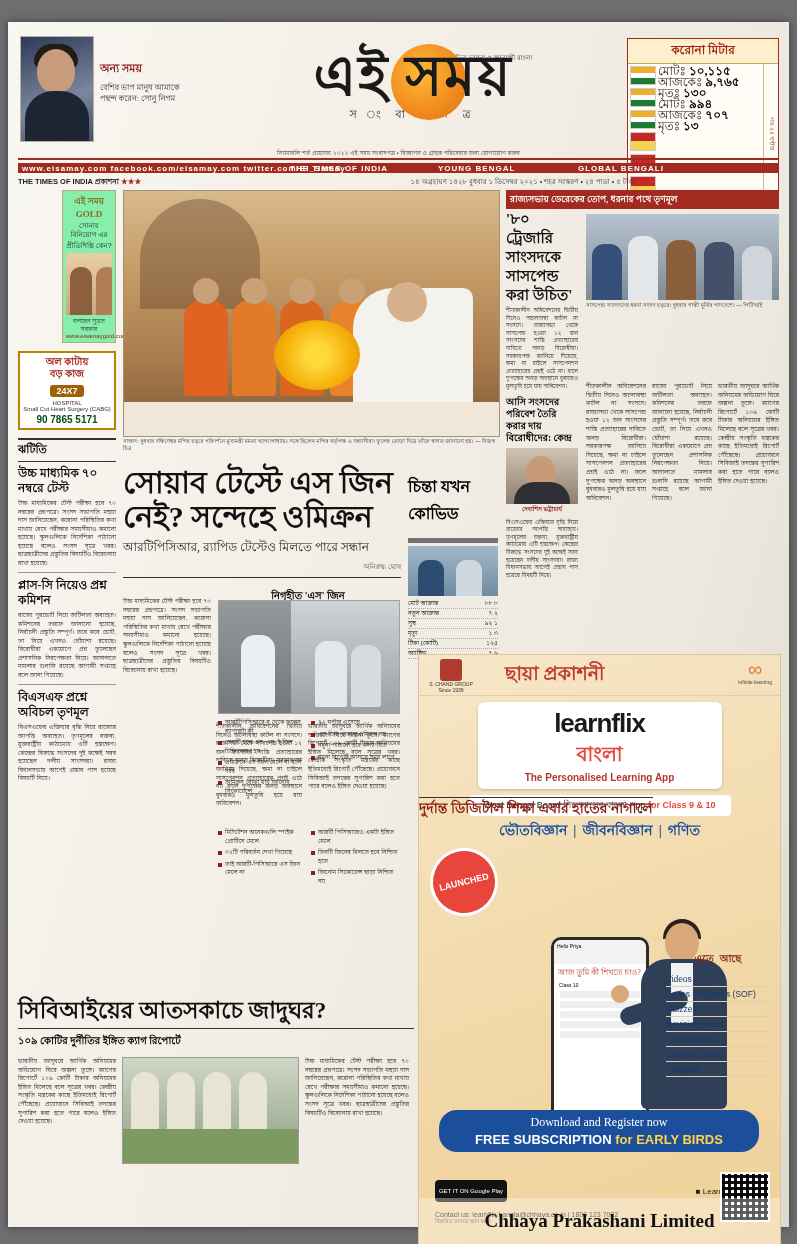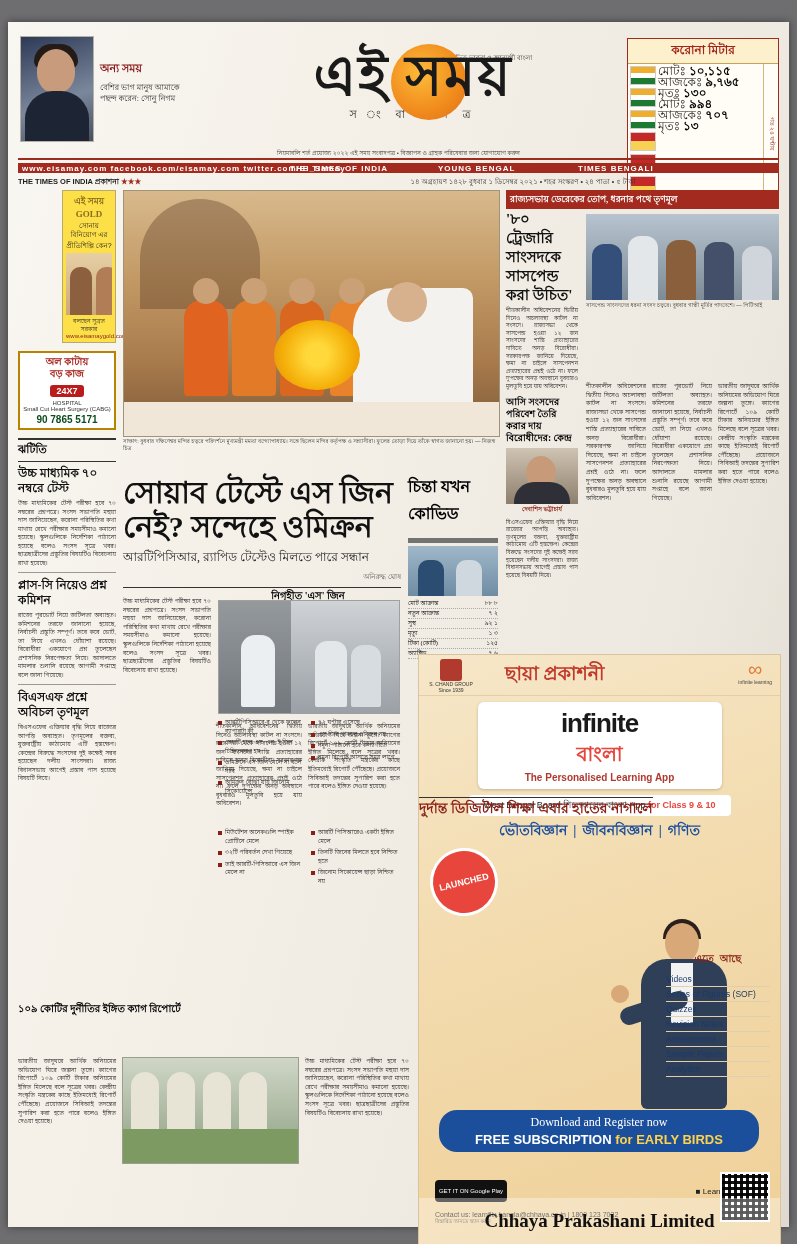--- a/index.html
+++ b/index.html
@@ -65,33 +65,33 @@
   .band span{position:absolute;top:1px;color:#fff;font-size:8px;font-weight:bold;letter-spacing:1px;}
   .band .b1{left:4px;}
   .band .b2{left:272px;}
   .band .b3{left:420px;}
   .band .b4{left:560px;}
   .toi{position:absolute;left:0;top:146px;font-size:7.5px;color:#222;font-weight:bold;}
   .toi .stars{color:#a32a1e;}
   .dateline{position:absolute;left:255px;top:146px;width:500px;font-size:7px;color:#333;text-align:center;}
   
   .col-left{position:absolute;left:10px;top:168px;width:98px;}
-  .ad-gold{border:1px solid #b9a96c;background:#fde047;padding:3px;margin-left:44px;}
+  .ad-gold{border:1px solid #b9a96c;background:#86efac;padding:3px;margin-left:44px;}
   .ad-gold .brand{font-size:9px;font-weight:bold;color:#8a6d1f;font-family:"Liberation Serif",serif;text-align:center;}
   .ad-gold .line{font-size:7px;text-align:center;color:#222;line-height:9px;margin-top:2px;}
   .ad-gold .pic{height:62px;margin-top:3px;background:linear-gradient(#e7cfa5,#cba97a);position:relative;overflow:hidden;}
   .ad-gold .pic .p{position:absolute;bottom:0;width:22px;height:48px;background:#b07d56;border-radius:10px 10px 0 0;}
   .ad-gold .pic .p1{left:4px;background:#8c5f3e;}
   .ad-gold .pic .p2{left:30px;}
   .ad-gold .pic .p3{left:58px;background:#a06a46;}
   .ad-gold .cap{font-size:6px;text-align:center;margin-top:2px;color:#333;line-height:8px;}
   .ad-gold .url{font-size:6px;text-align:center;color:#8a1f15;}
   .ad-heart{border:2px solid #b78300;background:#fff;margin-top:8px;padding:3px;text-align:center;}
   .ad-heart .t1{font-size:10px;font-weight:bold;color:#a5231a;font-family:"Liberation Serif",serif;line-height:12px;}
-  .ad-heart .badge{display:inline-block;margin:3px 0;background:#b91c1c;color:#fff;font-size:9px;font-weight:bold;padding:1px 6px;border-radius:3px;}
+  .ad-heart .badge{display:inline-block;margin:3px 0;background:#a16207;color:#fff;font-size:9px;font-weight:bold;padding:1px 6px;border-radius:3px;}
   .ad-heart .logo{width:52px;height:30px;margin:2px auto;background:#1b4f9c;color:#fff;font-size:9px;font-weight:bold;line-height:30px;border-radius:3px;}
   .ad-heart .t2{font-size:6px;color:#333;}
   .ad-heart .ph{font-size:10px;font-weight:bold;color:#0a4d1c;margin-top:2px;}
   .railhead{margin-top:8px;border-top:2px solid #333;border-bottom:1px solid #333;font-family:"Liberation Serif",serif;font-weight:bold;font-size:11px;padding:1px 0;}
   .rail-h2{font-family:"Liberation Serif",serif;font-size:12px;font-weight:bold;line-height:15px;margin-top:4px;color:#111;}
   .rail-txt{font-size:6px;line-height:8.5px;text-align:justify;color:#222;margin-top:3px;}
   .rail-sep{border-top:1px solid #999;margin:5px 0;}
   
   .photo-main{
     position:absolute;left:115px;top:168px;width:375px;height:245px;
@@ -109,21 +109,21 @@
   .photo-main .h1{left:69px;bottom:132px;}
   .photo-main .h2{left:117px;bottom:132px;}
   .photo-main .h3{left:165px;bottom:132px;}
   .photo-main .h4{left:215px;bottom:132px;}
   .photo-main .lady{position:absolute;right:26px;bottom:18px;width:120px;height:130px;background:#f3f2ee;border-radius:40px 10px 0 0;}
   .photo-main .lady .hd{position:absolute;left:34px;top:-6px;width:40px;height:40px;border-radius:50%;background:#d7b08d;}
   .photo-main .flowers{position:absolute;left:150px;bottom:46px;width:86px;height:70px;border-radius:50%;background:radial-gradient(circle,#ffd83a 20%,#f5b00a 60%,#e08b06 100%);}
   .photo-main .desk{position:absolute;left:0;bottom:0;width:100%;height:34px;background:#f0e7d8;}
   .photo-cap{position:absolute;left:115px;top:416px;width:375px;font-size:5.5px;line-height:7px;color:#333;}
   
-  .cent{position:absolute;left:115px;top:452px;width:278px;}
+  .cent{position:absolute;left:115px;top:442px;width:278px;}
   .cent h1{
     font-family:"Liberation Serif",serif;font-size:30px;line-height:34px;margin:2px 0 0;font-weight:bold;color:#111;
   }
   .cent .sub{font-family:"Liberation Serif",serif;font-size:12px;margin-top:4px;color:#222;}
   .cent .byline{font-size:7px;color:#555;margin-top:3px;text-align:right;}
   .cent .rule{border-top:1px solid #333;margin-top:4px;}
   .cov{position:absolute;left:400px;top:452px;width:90px;}
   .cov .t{font-family:"Liberation Serif",serif;font-size:16px;font-weight:bold;border-bottom:5px solid #737373;padding-bottom:10px;}
   .cov .img{height:50px;margin-top:3px;background:linear-gradient(#9fb7c9,#6f8ca3);position:relative;overflow:hidden;}
   .cov .img .p{position:absolute;bottom:0;left:10px;width:26px;height:36px;background:#2b4d72;border-radius:10px 10px 0 0;}
@@ -290,21 +290,21 @@
       </div>
     </div>
 
     <div class="topmeta">নিয়মাবলি শর্ত প্রযোজ্য ২০২২ এই সময় সংবাদপত্র • বিজ্ঞাপন ও গ্রাহক পরিষেবার জন্য যোগাযোগ করুন</div>
     <div class="topline"></div>
     <div class="band">
       <div class="red"></div>
       <span class="b1">www.eisamay.com  facebook.com/eisamay.com  twitter.com/Ei_Samay</span>
       <span class="b2">THE TIMES OF INDIA</span>
       <span class="b3">YOUNG BENGAL</span>
-      <span class="b4">TIMES BENGALI</span>
+      <span class="b4">GLOBAL BENGALI</span>
     </div>
     <div class="toi">
       <span>THE TIMES OF INDIA প্রকাশনা</span> <span class="stars">★★★</span>
     </div>
     <div class="dateline">১৪ অগ্রহায়ণ ১৪২৮ বুধবার ১ ডিসেম্বর ২০২১ • শহর সংস্করণ • ২৪ পাতা • ৫ টাকা</div>
   </div>
 
   <div class="col-left">
     <div class="ad-gold">
       <div class="brand">এই সময় GOLD</div>
@@ -467,20 +467,21 @@
           <div class="p p5"></div>
     </div>
     <div class="r-cap">সাসপেন্ড সাংসদদের ধরনা সংসদ চত্বরে। বুধবার গান্ধী মূর্তির পাদদেশে। — পিটিআই</div>
   </div>
 
   <div class="bodycol" style="left:578px;top:360px;width:60px;height:255px;">শীতকালীন অধিবেশনের দ্বিতীয় দিনেও অচলাবস্থা কাটল না সংসদে। রাজ্যসভা থেকে সাসপেন্ড হওয়া ১২ জন সাংসদের শাস্তি প্রত্যাহারের দাবিতে অনড় বিরোধীরা। সরকারপক্ষ জানিয়ে দিয়েছে, ক্ষমা না চাইলে সাসপেনশন প্রত্যাহারের প্রশ্নই ওঠে না। ফলে দু'পক্ষের অনড় অবস্থানে বুধবারও মুলতুবি হয়ে যায় অধিবেশন।</div>
   <div class="bodycol" style="left:644px;top:360px;width:60px;height:255px;">রাজ্যে পুরভোট নিয়ে জটিলতা অব্যাহত। কমিশনের তরফে জানানো হয়েছে, নির্বাচনী প্রস্তুতি সম্পূর্ণ। তবে কবে ভোট, তা নিয়ে এখনও ধোঁয়াশা রয়েছে। বিরোধীরা একযোগে প্রশ্ন তুলেছেন প্রশাসনিক নিরপেক্ষতা নিয়ে। আদালতে মামলার শুনানি রয়েছে আগামী সপ্তাহে বলে জানা গিয়েছে।</div>
   <div class="bodycol" style="left:710px;top:360px;width:61px;height:255px;">ভারতীয় জাদুঘরে আর্থিক অনিয়মের অভিযোগ ঘিরে জল্পনা তুঙ্গে। ক্যাগের রিপোর্টে ১০৯ কোটি টাকার অনিয়মের ইঙ্গিত মিলেছে বলে সূত্রের খবর। কেন্দ্রীয় সংস্কৃতি মন্ত্রকের কাছে ইতিমধ্যেই রিপোর্ট পৌঁছেছে। প্রয়োজনে সিবিআই তদন্তের সুপারিশ করা হতে পারে বলেও ইঙ্গিত দেওয়া হয়েছে।</div>
 
   <div class="jad">
+    <h1>সিবিআইয়ের আতসকাচে জাদুঘর?</h1>
     <div class="sub">১০৯ কোটির দুর্নীতির ইঙ্গিত ক্যাগ রিপোর্টে</div>
   </div>
   <div class="jad" style="top:1035px;">
     <div style="display:flex;gap:6px;">
       <div class="bodycol" style="position:static;width:98px;">ভারতীয় জাদুঘরে আর্থিক অনিয়মের অভিযোগ ঘিরে জল্পনা তুঙ্গে। ক্যাগের রিপোর্টে ১০৯ কোটি টাকার অনিয়মের ইঙ্গিত মিলেছে বলে সূত্রের খবর। কেন্দ্রীয় সংস্কৃতি মন্ত্রকের কাছে ইতিমধ্যেই রিপোর্ট পৌঁছেছে। প্রয়োজনে সিবিআই তদন্তের সুপারিশ করা হতে পারে বলেও ইঙ্গিত দেওয়া হয়েছে।</div>
       <div class="img">
         <div class="arch"></div>
             <div class="arch arch2"></div>
             <div class="arch arch3"></div>
             <div class="arch arch4"></div>
@@ -498,35 +499,47 @@
         <div class="t">Since 1939</div>
       </div>
       <div class="chhaya">ছায়া প্রকাশনী</div>
       <div class="inf">
         <div class="sym">∞</div>
         <div class="t">infinite learning</div>
       </div>
     </div>
 
     <div class="lf">
-      <div class="w"><span>infinite</span></div>
+      <div class="w"><span>learnflix</span></div>
       <div class="bn">বাংলা</div>
       <div class="p">The Personalised Learning App</div>
     </div>
 
     <div class="hline">দুর্দান্ত ডিজিটাল শিক্ষা এবার হাতের নাগালে</div>
     <div class="board">
       <span>West Bengal Board শিলেবাসের বাংলা App</span> <i>for Class 9 &amp; 10</i>
     </div>
     <div class="subj">
       <span>ভৌতবিজ্ঞান</span>|<span>জীবনবিজ্ঞান</span>|<span>গণিত</span>
     </div>
 
     <div class="launch">LAUNCHED</div>
 
+    <div class="phone">
+      <div class="hdr">Hello Priya</div>
+      <div class="q">আজ তুমি কী শিখতে চাও?</div>
+      <div style="font-size:5px;padding-left:5px;">Class 10</div>
+      <div class="rows">
+            <div></div>
+            <div></div>
+            <div></div>
+            <div></div>
+            <div></div>
+          </div>
+    </div>
 
     <div class="man">
       <div class="hair"></div>
           <div class="head"></div>
           <div class="suit"></div>
       <div class="shirt"></div>
           <div class="arm"></div>
           <div class="hand"></div>
     </div>
 

